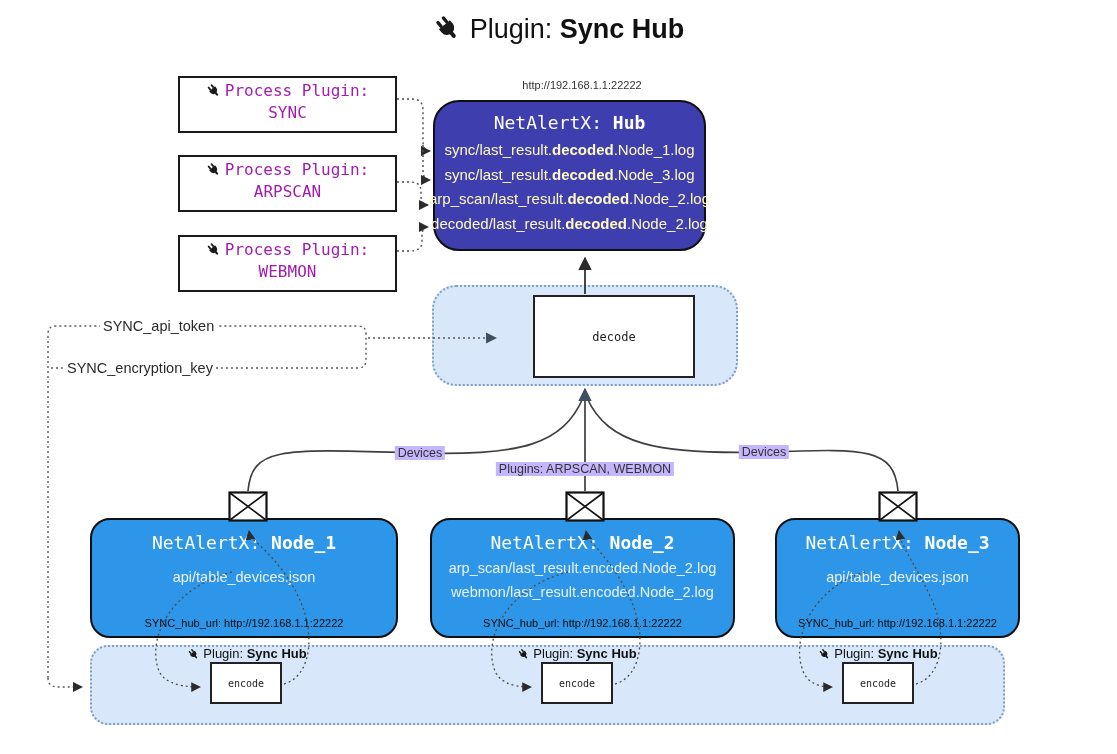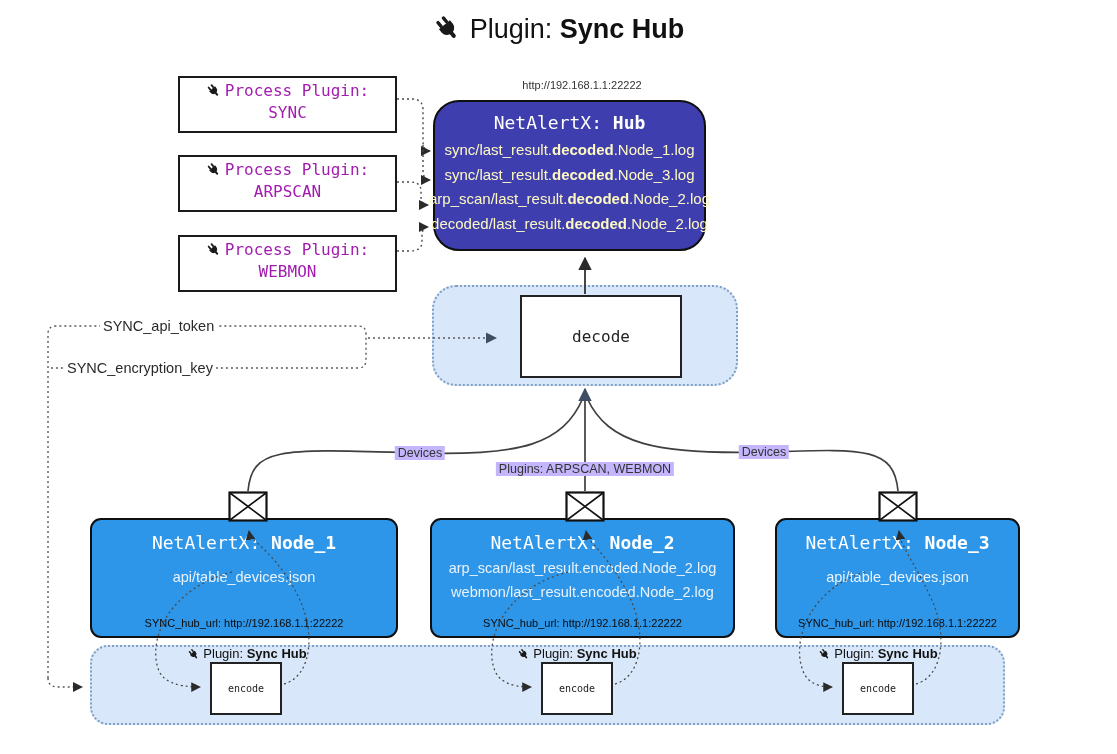--- a/index.html
+++ b/index.html
@@ -27,37 +27,37 @@
   .pbox{left:178px;width:219px;height:57px;background:#fff;border:2px solid var(--ink);
         box-sizing:border-box;z-index:3;font-family:"DejaVu Sans Mono",monospace;
         font-size:16px;color:#a21caf;text-align:center;padding-top:3px;}
   .pbox .l1{white-space:nowrap;}
   
   .panel{background:var(--panel);border:2px dotted var(--panel-border);box-sizing:border-box;z-index:1;}
   .decode-wrap{left:432px;top:285px;width:306px;height:101px;border-radius:24px;}
   .wbox{background:#fff;border:2px solid #222;box-sizing:border-box;z-index:4;
         display:flex;align-items:center;justify-content:center;
         font-family:"DejaVu Sans Mono",monospace;color:#222;}
-  .decode-box{left:520px;top:295px;width:162px;height:83px;font-size:16px;}
+  .decode-box{left:533px;top:295px;width:162px;height:83px;font-size:12px;}
   
   .tok{background:#fff;padding:0 3px;font-size:14.5px;color:#2a2a2a;z-index:6;white-space:nowrap;}
   
   .edge-label{background:#c4b5fd;padding:0 3px;font-size:12.5px;color:#333;z-index:6;white-space:nowrap;text-align:right;}
   
-  .node{background:var(--node);border:2px solid #0f0f0f;border-radius:11px;z-index:3;
+  .node{background:var(--node);border:2px solid #0f0f0f;border-radius:20px;z-index:3;
         box-sizing:border-box;top:518px;height:120px;text-align:center;color:#fff;}
   .node-title{font-family:"DejaVu Sans Mono",monospace;font-size:18px;margin-top:12px;white-space:nowrap;}
   .node-file{font-size:14.5px;color:#eaf2fc;white-space:nowrap;}
   .node-footer{position:absolute;bottom:7px;left:0;right:0;text-align:center;
                font-size:11px;color:#0a0a0a;white-space:nowrap;}
   .env{z-index:6;}
   
   .bottom-wrap{left:90px;top:645px;width:915px;height:80px;border-radius:18px;}
   .enc-label{top:646px;transform:translateX(-50%);font-size:13px;color:#111;z-index:4;white-space:nowrap;}
-  .encode-box{top:662px;width:72px;height:53px;font-size:10px;}
+  .encode-box{top:662px;width:72px;height:42px;font-size:10px;}
 </style>
 </head>
 <body>
 
 <div class="canvas">
 
   <div class="abs title">
     <span class="plug">
       <svg width="30" height="30" viewBox="0 0 24 24">
           <g transform="rotate(-40 12 12)" fill="#1a1a1a">

